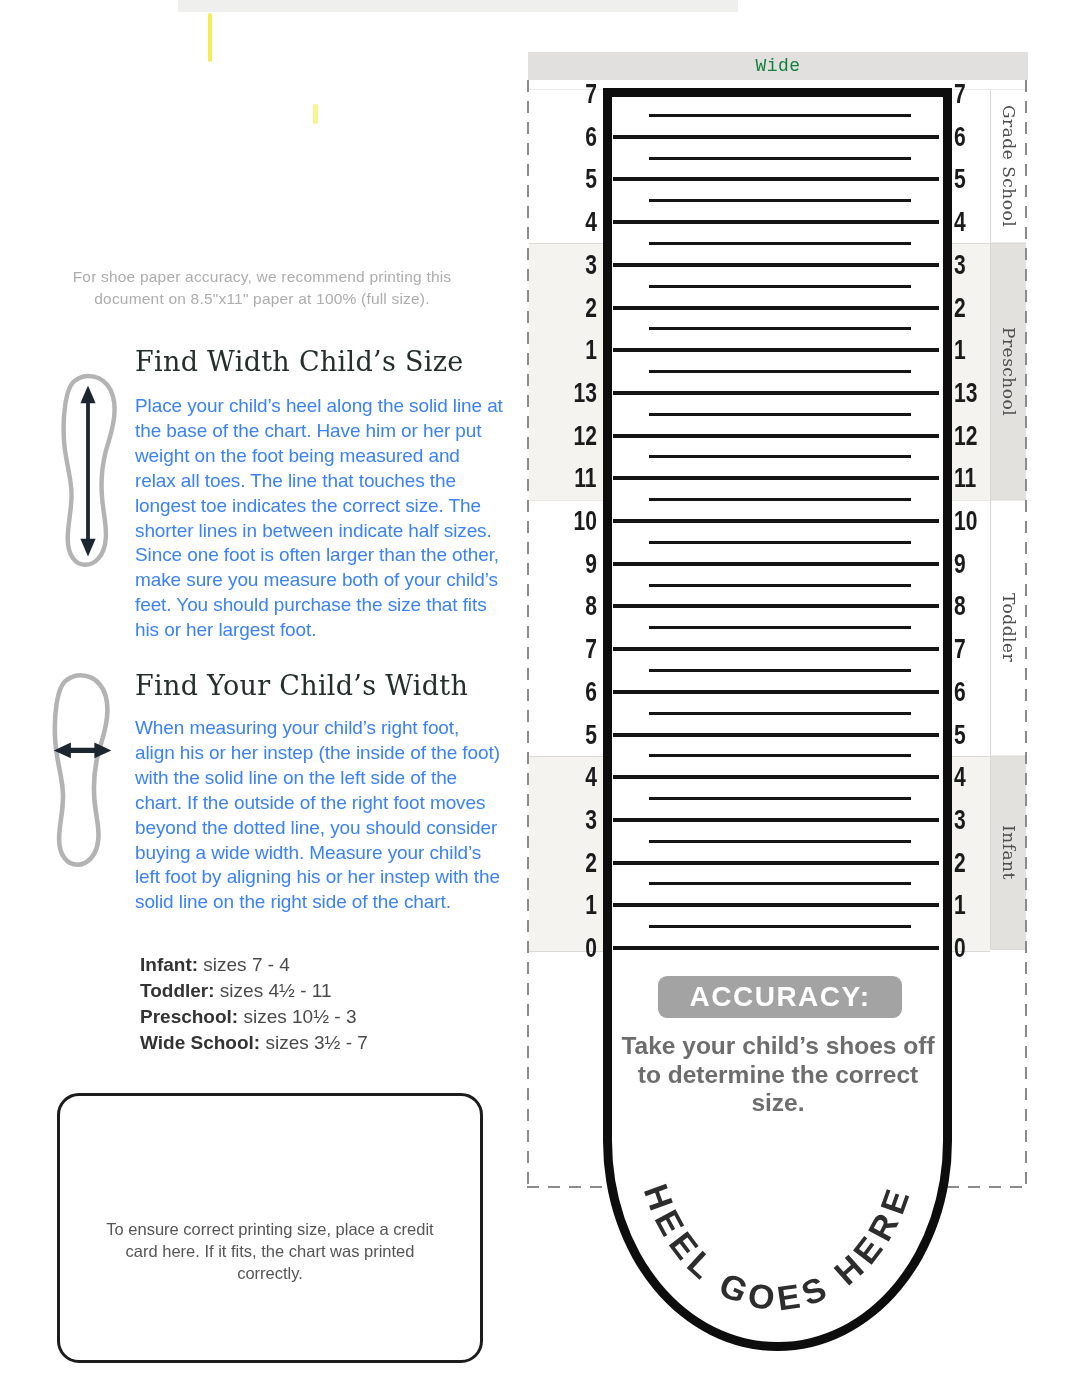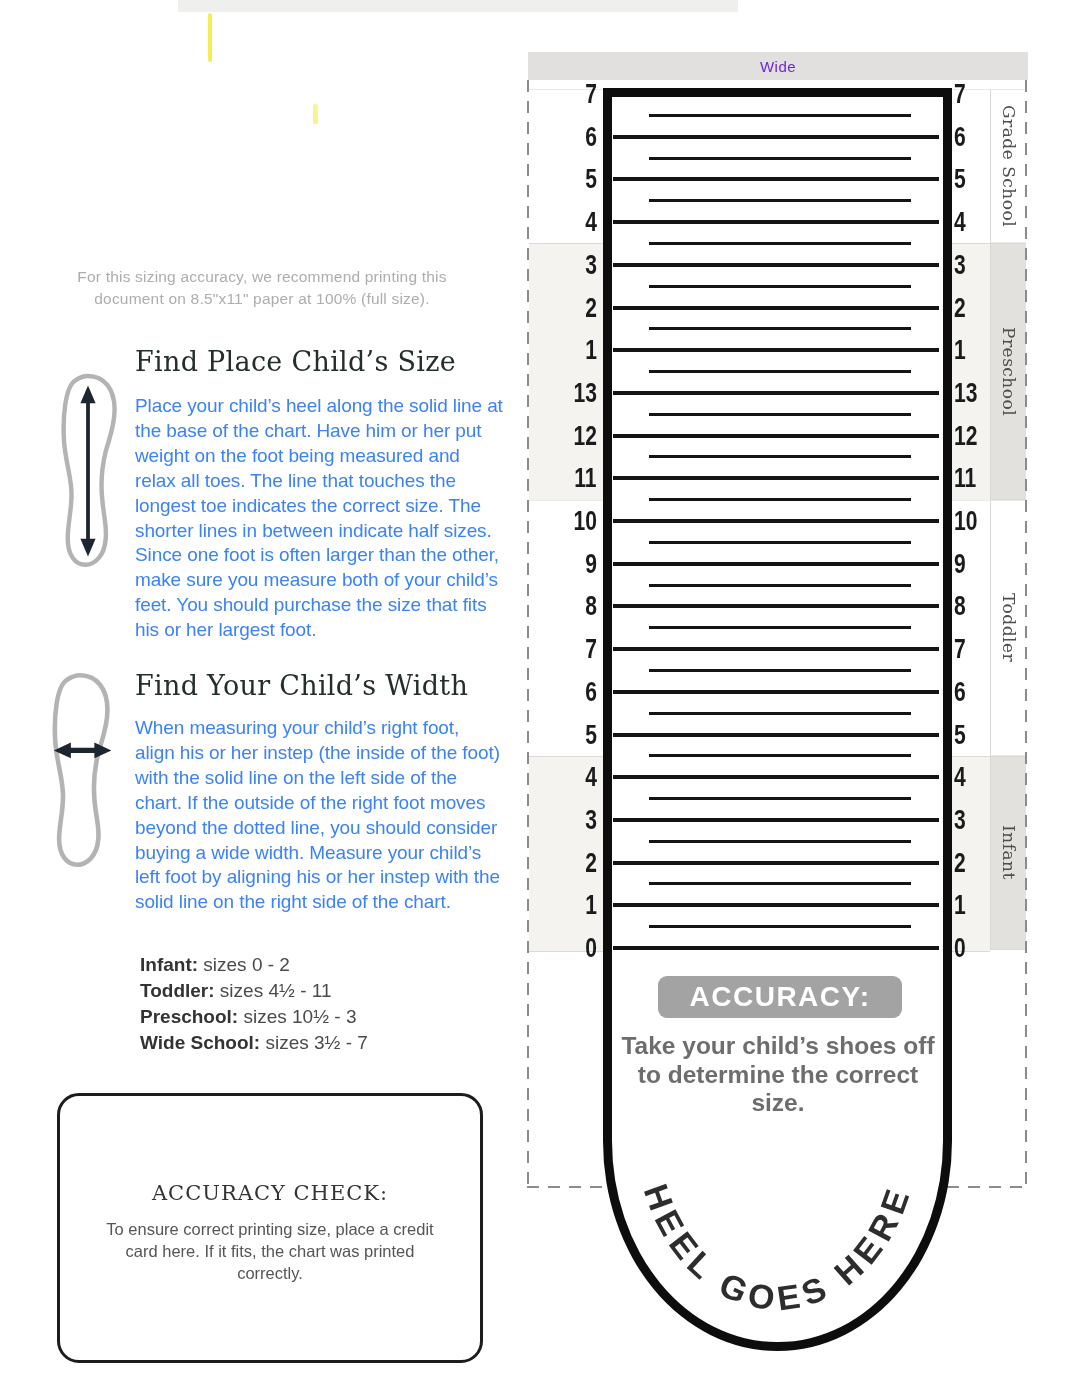--- a/index.html
+++ b/index.html
@@ -36,21 +36,21 @@
   #accuracy-box{position:absolute;left:57px;top:1093px;width:420px;height:264px;
     border:3px solid #1c1c1c;border-radius:22px;background:#ffffff;}
   #accuracy-heading{position:absolute;left:0;top:85px;width:100%;text-align:center;
     font-family:"DejaVu Serif",serif;font-size:21px;letter-spacing:1px;color:#333333;}
   #accuracy-body{position:absolute;left:45px;top:122px;width:330px;text-align:center;
     font-size:16.5px;line-height:22px;color:#555555;}
 
   
   #wide-bar{position:absolute;left:528px;top:52px;width:500px;height:28px;background:#e1e0de;
     display:flex;align-items:center;justify-content:center;}
-  #wide-label{font-family:Liberation Sans, sans-serif;font-size:15px;color:#6d28d9;letter-spacing:.5px;}
+  #wide-label{font-family:Liberation Mono, monospace;font-size:18px;color:#15803d;letter-spacing:.5px;}
 
   .vdash{position:absolute;top:80px;width:2px;height:1108px;
     background:repeating-linear-gradient(180deg,#8b8b8b 0 12px,transparent 12px 21px);}
   #dash-left{left:527px;} #dash-right{left:1025px;}
   #dash-bottom{position:absolute;left:527px;top:1186px;width:500px;height:2px;
     background:repeating-linear-gradient(90deg,#8b8b8b 0 12px,transparent 12px 21px);}
 
   .band{position:absolute;box-sizing:border-box;}
   .band-label{display:flex;align-items:center;justify-content:center;
     writing-mode:vertical-rl;text-orientation:mixed;
@@ -75,50 +75,49 @@
 </style>
 </head>
 <body>
 
 <div id="canvas">
 
   <div id="top-smudge" class="artifact"></div>
   <div class="artifact yellow-mark" style="left:208px;top:13px;width:4px;height:49px;"></div>
   <div class="artifact yellow-mark" style="left:313px;top:104px;width:5px;height:20px;opacity:.55;"></div>
 
-  <div id="subtitle1" class="subtitle-line">For this sizing accuracy, we recommend printing this</div>
+  <div id="subtitle1" class="subtitle-line">For shoe paper accuracy, we recommend printing this</div>
   <div id="subtitle2" class="subtitle-line">document on 8.5"x11" paper at 100% (full size).</div>
 
   <svg id="length-foot-icon" class="foot-icon" width="76" height="242" viewBox="0 0 120 310">
     <path d="M60 5 C86 5 102 26 102 58 C102 84 94 102 88 124 C82 148 80 168 82 194 C84 224 90 240 88 262 C86 290 70 303 56 303 C40 303 28 288 28 262 C28 238 34 218 34 192 C34 164 24 140 22 106 C20 70 24 22 40 12 C46 8 50 5 60 5 Z" fill="none" stroke="#b3b3b3" stroke-width="7"></path>
     <line x1="60" y1="42" x2="60" y2="268" stroke="#1c2630" stroke-width="6"></line>
     <polygon points="60,20 48,48 72,48" fill="#1c2630"></polygon>
     <polygon points="60,290 48,262 72,262" fill="#1c2630"></polygon>
   </svg>
-  <div id="size-heading" class="sec-heading">Find Place Child’s Size</div>
+  <div id="size-heading" class="sec-heading">Find Width Child’s Size</div>
   <div id="size-body" class="sec-body">Place your child’s heel along the solid line at the base of the chart. Have him or her put weight on the foot being measured and relax all toes. The line that touches the longest toe indicates the correct size. The shorter lines in between indicate half sizes. Since one foot is often larger than the other, make sure you measure both of your child’s feet. You should purchase the size that fits his or her largest foot.</div>
 
   <svg id="width-foot-icon" class="foot-icon" width="80" height="196" viewBox="0 0 120 300">
     <path d="M60 5 C86 5 102 26 102 58 C102 84 94 102 88 124 C82 148 80 168 82 194 C84 222 90 236 88 256 C86 282 70 295 56 295 C40 295 28 280 28 256 C28 234 34 216 34 190 C34 162 24 138 22 104 C20 68 24 22 40 12 C46 8 50 5 60 5 Z" fill="none" stroke="#b3b3b3" stroke-width="7"></path>
     <line x1="36" y1="120" x2="92" y2="120" stroke="#1c2630" stroke-width="8"></line>
     <polygon points="20,120 46,108 46,132" fill="#1c2630"></polygon>
     <polygon points="108,120 82,108 82,132" fill="#1c2630"></polygon>
   </svg>
   <div id="width-heading" class="sec-heading">Find Your Child’s Width</div>
   <div id="width-body" class="sec-body">When measuring your child’s right foot, align his or her instep (the inside of the foot) with the solid line on the left side of the chart. If the outside of the right foot moves beyond the dotted line, you should consider buying a wide width. Measure your child’s left foot by aligning his or her instep with the solid line on the right side of the chart.</div>
 
   <ul id="size-ranges">
-      <li><span class="sr-label">Infant:</span><span class="sr-range"> sizes 0 - 2</span></li>
+      <li><span class="sr-label">Infant:</span><span class="sr-range"> sizes 7 - 4</span></li>
       <li><span class="sr-label">Toddler:</span><span class="sr-range"> sizes 4½ - 11</span></li>
       <li><span class="sr-label">Preschool:</span><span class="sr-range"> sizes 10½ - 3</span></li>
       <li><span class="sr-label">Wide School:</span><span class="sr-range"> sizes 3½ - 7</span></li>
     </ul>
 
   <div id="accuracy-box">
-    <div id="accuracy-heading">ACCURACY CHECK:</div>
     <div id="accuracy-body">To ensure correct printing size, place a credit card here. If it fits, the chart was printed correctly.</div>
   </div>
 
   <div id="bands-layer">
       <div style="position: absolute; left: 529px; width: 74px; top: 89px; height: 154.45px; background: rgb(255, 255, 255); border-top: 1px solid rgb(236, 234, 231); border-bottom: 1px solid rgb(236, 234, 231);"></div>
       <div style="position: absolute; left: 952px; width: 38px; top: 89px; height: 154.45px; background: rgb(255, 255, 255); border-top: 1px solid rgb(236, 234, 231); border-bottom: 1px solid rgb(236, 234, 231);"></div>
       <div class="band band-label" style="position: absolute; left: 990px; width: 36px; top: 89px; height: 154.45px; background: rgb(255, 255, 255); border-top: 1px solid rgb(236, 234, 231); border-bottom: 1px solid rgb(236, 234, 231); border-left: 1px solid rgb(217, 216, 213);">Grade School</div>
       <div style="position: absolute; left: 529px; width: 74px; top: 243.45px; height: 256.2px; background: rgb(244, 243, 240); border-top: 1px solid rgb(219, 218, 215); border-bottom: 1px solid rgb(219, 218, 215);"></div>
       <div style="position: absolute; left: 952px; width: 38px; top: 243.45px; height: 256.2px; background: rgb(244, 243, 240); border-top: 1px solid rgb(219, 218, 215); border-bottom: 1px solid rgb(219, 218, 215);"></div>
       <div class="band band-label" style="position: absolute; left: 990px; width: 36px; top: 243.45px; height: 256.2px; background: rgb(226, 225, 222); border-top: 1px solid rgb(219, 218, 215); border-bottom: 1px solid rgb(219, 218, 215); border-left: 1px solid rgb(217, 216, 213);">Preschool</div>

